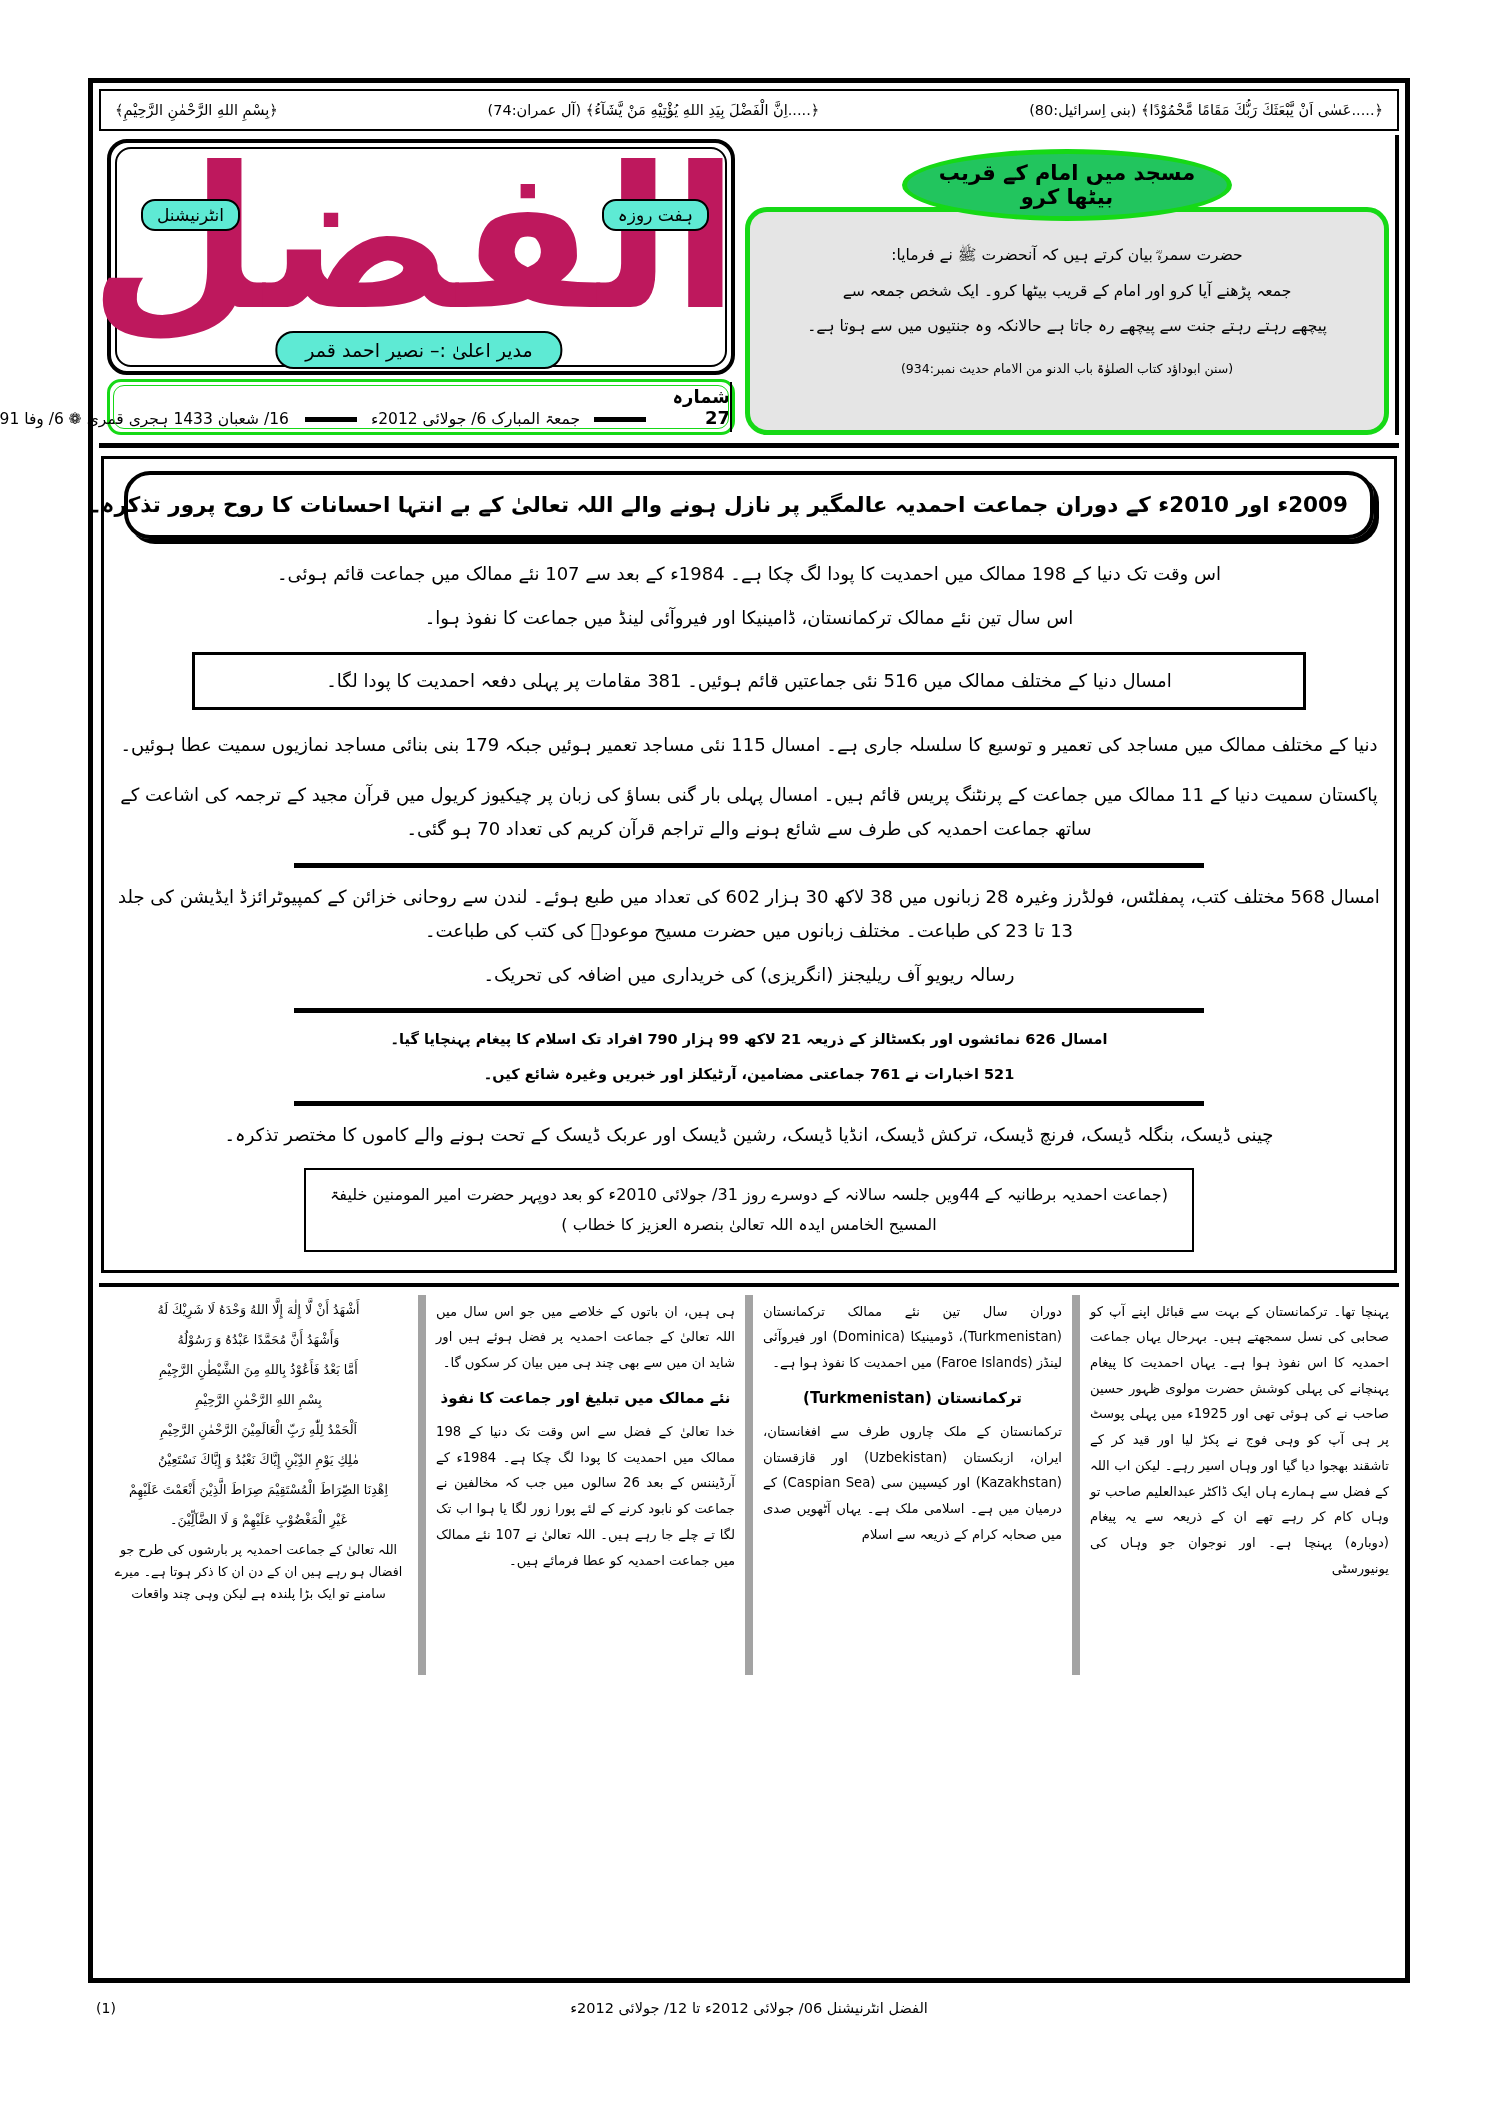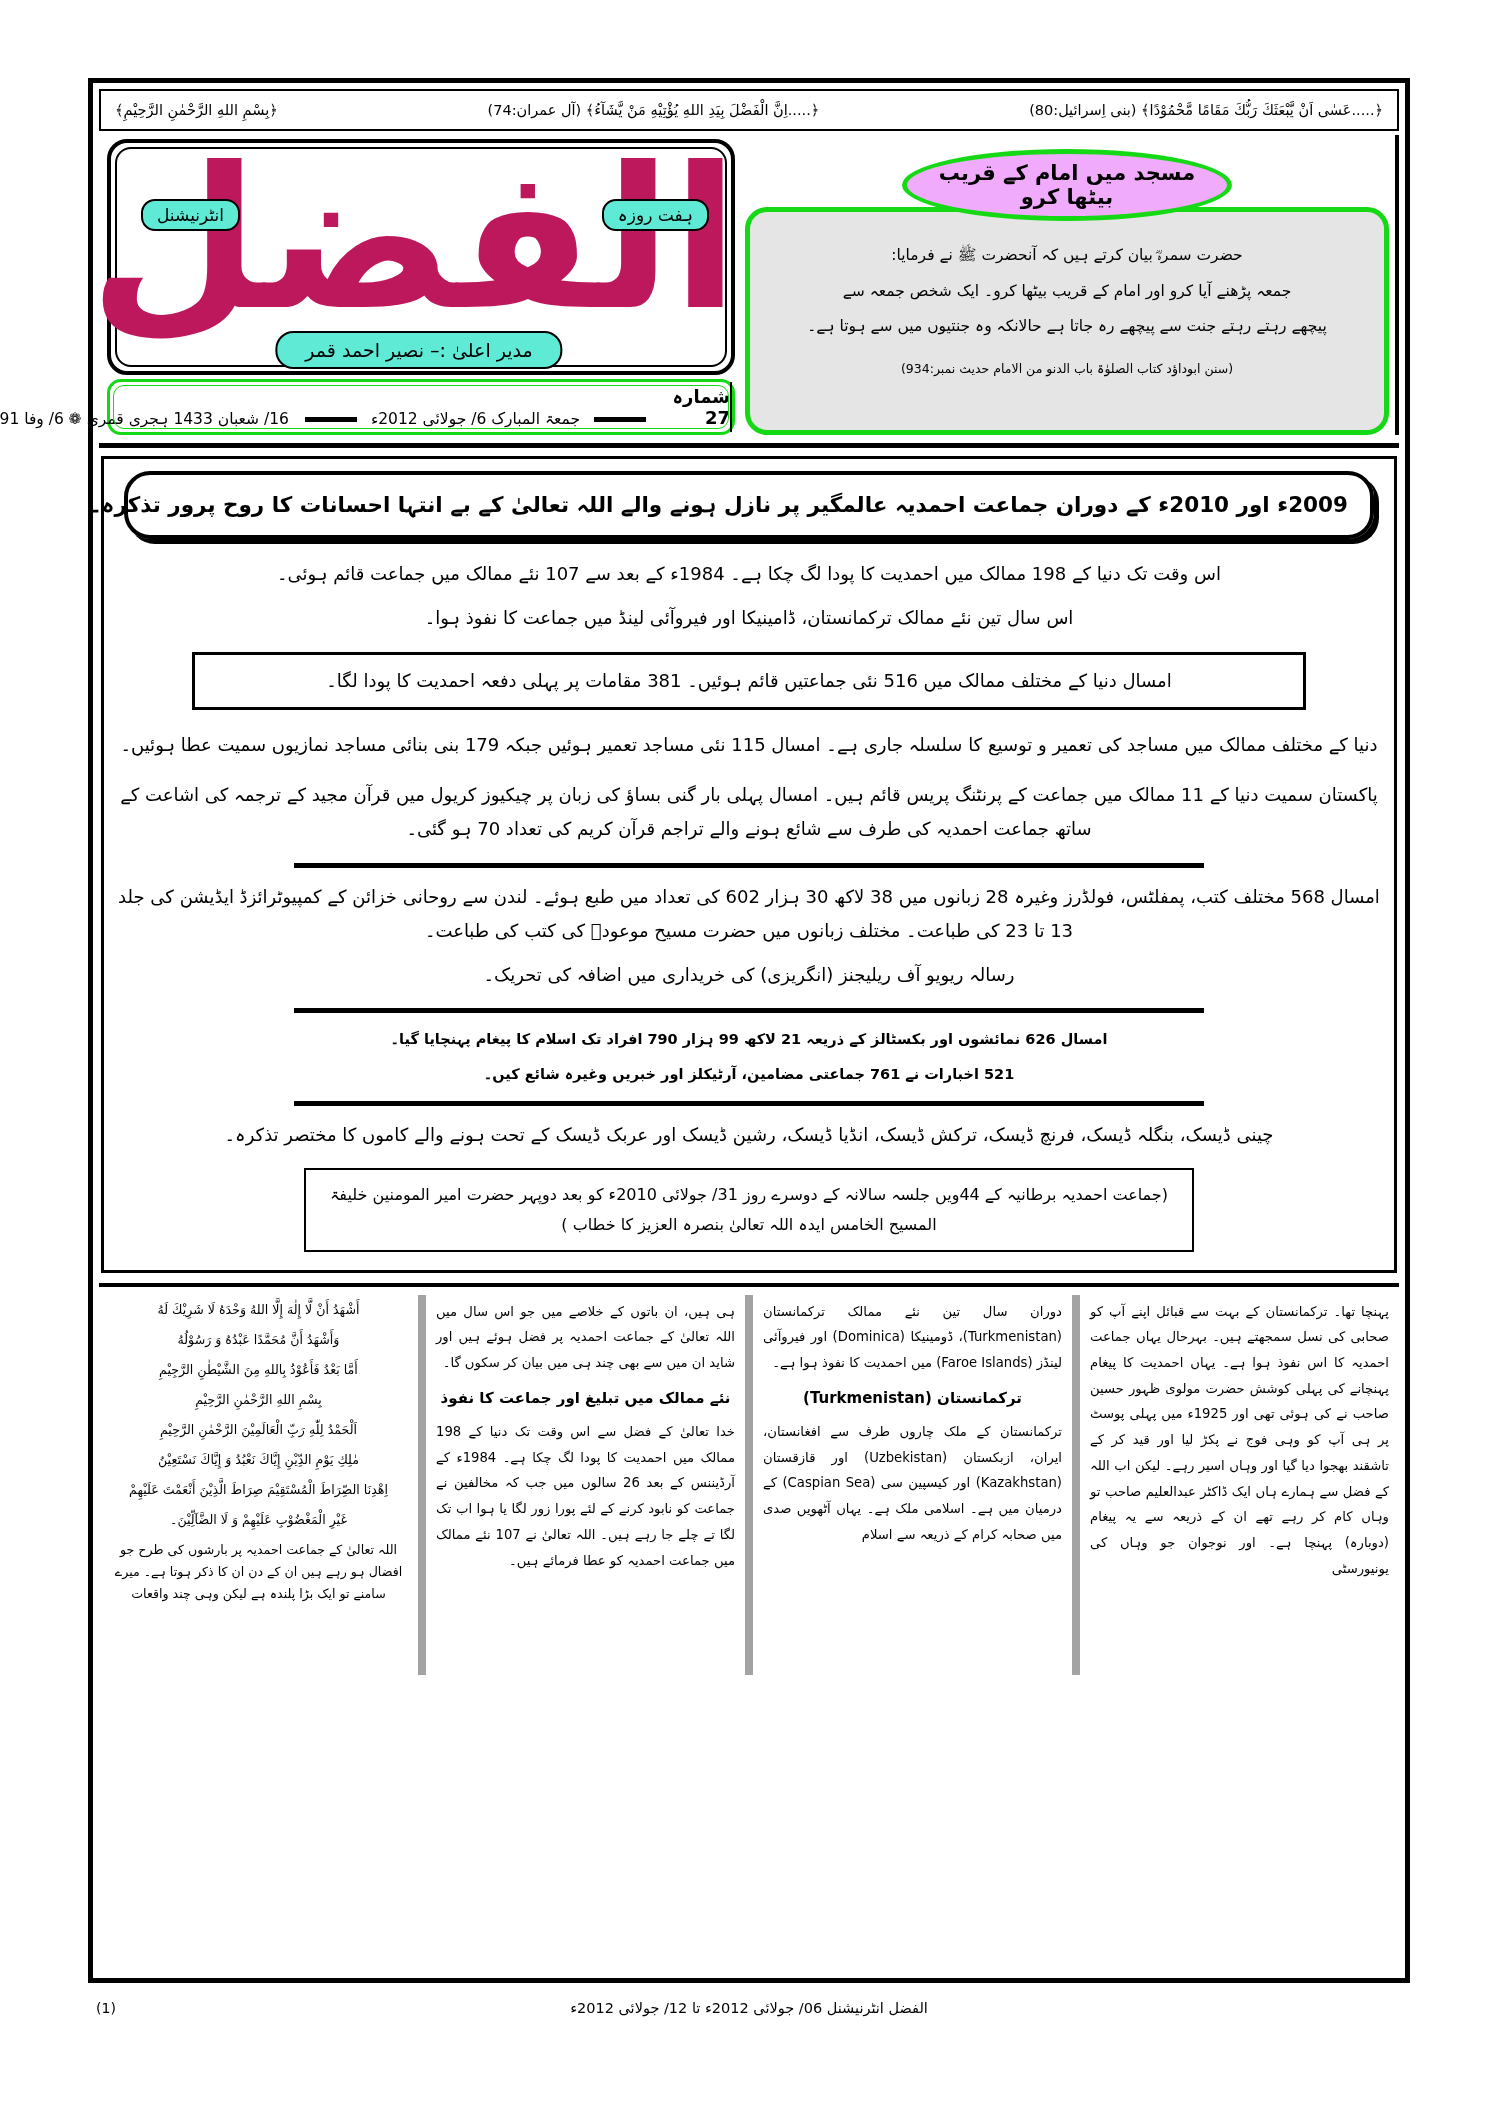--- a/index.html
+++ b/index.html
@@ -175,21 +175,21 @@
     padding: 4px 6px 4px 6px;
   }
   .hadith-title {
     position: relative;
     z-index: 3;
     margin: 10px auto 0 auto;
     width: 330px;
     text-align: center;
     border: 5px solid #16d916;
     border-radius: 50%;
-    background: #f0abfc;
+    background: #22c55e;
     font-size: 21px;
     font-weight: bold;
     padding: 7px 10px;
     box-sizing: border-box;
   }
   .hadith-body {
     position: relative;
     margin-top: -14px;
     border: 5px solid #16d916;
     border-radius: 22px;

